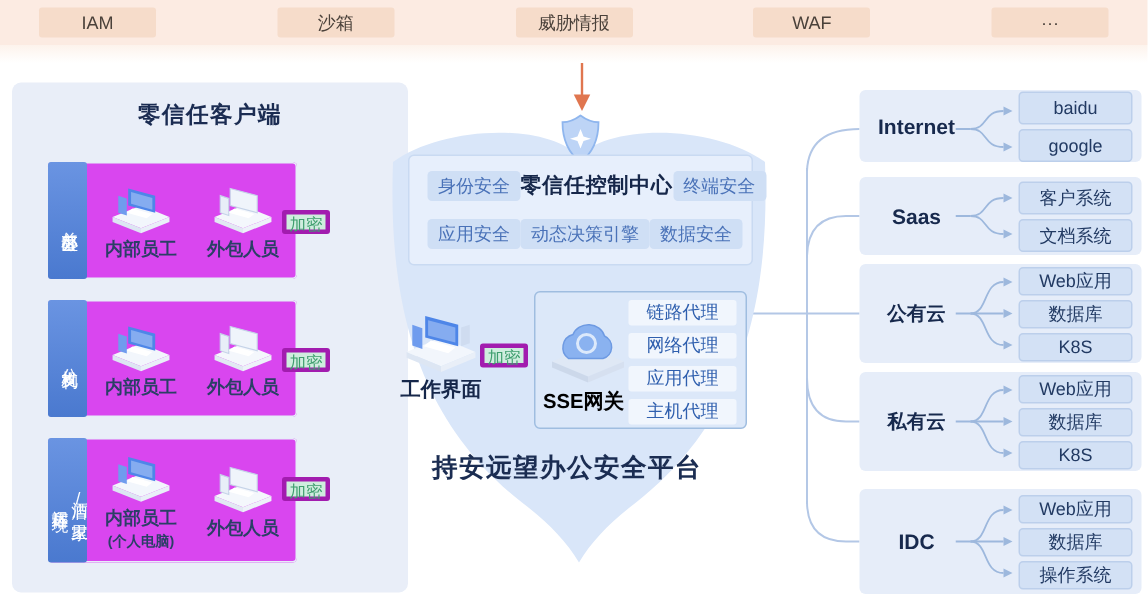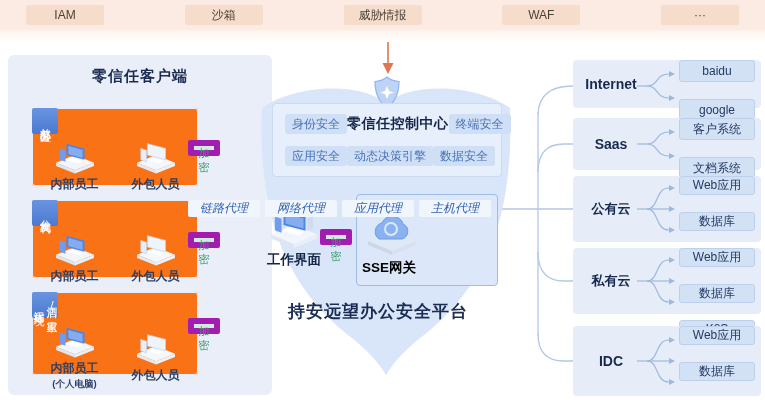--- a/index.html
+++ b/index.html
@@ -9,49 +9,49 @@
 
   
   .topbar { left:0; top:0; width:765px; height:30px; background:#fcebe2; display:flex; align-items:center; justify-content:space-between; padding:0 26px; z-index:4; }
   .topbar::after { content:""; position:absolute; left:0; top:30px; width:765px; height:12px; background:linear-gradient(#fdf3ec,#ffffff); }
   .topbar-item { background:#f6dcca; color:#4a413a; font-size:12px; line-height:20px; min-width:78px; text-align:center; border-radius:2px; }
   .topbar-item.highlight { background:transparent; color:#e0684a; font-weight:bold; font-size:12.5px; min-width:96px; }
 
   
   .client-panel { left:8px; top:55px; width:264px; height:340px; background:#e9eef8; border-radius:6px; z-index:2; }
   .client-title { left:0; top:12px; width:100%; text-align:center; font-size:15px; font-weight:bold; color:#1b2c52; letter-spacing:1px; }
-  .client-row { left:24px; width:166px; background:#f97316; border-radius:3px; display:flex; box-shadow:0 0 0 1px #e6edf8 inset;flex-direction:column; }
+  .client-row { left:24px; width:166px; background:#d946ef; border-radius:3px; display:flex; box-shadow:0 0 0 1px #e6edf8 inset; }
   .zone-label { width:26px; flex:0 0 26px; background:linear-gradient(#6a94e2,#4a79cf); border-radius:2px; color:#ffffff; font-size:11px; line-height:13px; letter-spacing:1px; display:flex; align-items:center; justify-content:center; writing-mode:vertical-rl; text-orientation:upright; white-space:pre-line; text-align:center; }
   .row-content { flex:1; display:flex; align-items:center; justify-content:space-around; padding:4px 2px; }
   .member { display:flex; flex-direction:column; align-items:center; }
   .member-label { font-size:12px; font-weight:600; color:#2b3f66; margin-top:2px; white-space:nowrap; }
   .member-sub { font-size:9.5px; font-weight:600; color:#2b3f66; margin-top:1px; white-space:nowrap; }
 
   
-  .encrypt-badge { width:32px; height:16px; background:#cfedde; border:6px solid #a21caf; border-radius:2px; color:#3f9e6e; font-size:11px; line-height:14px; text-align:center; z-index:5; }
+  .encrypt-badge { width:32px; height:16px; background:#cfedde; border:3px solid #a21caf; border-radius:2px; color:#3f9e6e; font-size:11px; line-height:14px; text-align:center; z-index:5; }
 
   
   .shield-svg { left:256px; top:78px; z-index:2; }
   .shield-icon { left:366px; top:72px; z-index:3; }
   .control-box { left:272px; top:103px; width:230px; height:74px; background:#e7effc; border:1px solid #c9daf2; border-radius:4px; z-index:3; padding:10px 12px; display:flex; flex-direction:column; justify-content:space-between; }
   .control-row { display:flex; justify-content:space-between; align-items:center; }
   .chip { background:#cfdff5; color:#4a72b8; font-size:12px; line-height:20px; height:20px; padding:0 7px; border-radius:3px; white-space:nowrap; }
   .control-title { font-size:14px; font-weight:bold; color:#16274a; letter-spacing:.5px; white-space:nowrap; }
   .work-group { left:258px; top:204px; width:72px; z-index:3; display:flex; flex-direction:column; align-items:center; }
   .work-label { font-size:13.5px; font-weight:bold; color:#16274a; margin-top:3px; white-space:nowrap; }
   .sse-box { left:356px; top:194px; width:142px; height:92px; background:#dce8f9; border:1px solid #9fbde0; border-radius:4px; z-index:3; }
   .sse-label { position:absolute; left:5px; top:64px; width:66px; text-align:left; font-size:13.5px; font-weight:bold; color:#000000; white-space:nowrap; }
-  .proxy-col { position:absolute; right:6px; top:5px; display:flex; flex-direction:row; gap:5px;font-style:italic; }
+  .proxy-col { position:absolute; right:6px; top:5px; display:flex; flex-direction:column; gap:5px; }
   .proxy-chip { width:72px; height:17px; background:#f1f6fd; border-radius:2px; color:#2f5fae; font-size:12px; line-height:17px; text-align:center; white-space:nowrap; }
   .platform-title { left:288px; top:300px; width:200px; text-align:left; font-size:17px; font-weight:bold; color:#1b2d52; letter-spacing:1px; z-index:3; white-space:nowrap; }
 
   
   .res-card { left:573px; width:188px; background:#e6edf9; border-radius:4px; z-index:2; }
   .res-label { position:absolute; left:8px; top:50%; transform:translateY(-50%); width:60px; text-align:center; font-size:13px; font-weight:bold; color:#17294d; white-space:nowrap; }
-  .res-items { position:absolute; right:6px; top:0; height:100%; display:flex; flex-direction:column; gap:17px;border-radius:21px; }
+  .res-items { position:absolute; right:6px; top:0; height:100%; display:flex; flex-direction:column; justify-content:center; gap:3px;border-radius:21px; }
   .res-item { width:76px; background:#d3e1f5; border:1px solid #bccfeb; border-radius:3px; color:#223a63; font-size:12px; text-align:center; white-space:nowrap; }
   .res-item.tall { height:22px; line-height:20px; }
   .res-item.short { height:19px; line-height:17px; }
   .bracket { position:absolute; left:64px; top:0; }
 
   .overlay { left:0; top:0; z-index:1; }
   svg { display:block; }
 </style>
 </head>
 <body>
@@ -323,14 +323,15 @@
         <path d="M 10,35 L 32,35"></path>
         <path d="M 10,35 C 22,35 18,56 32,56"></path>
     </g>
     <polygon points="32,11 32,17 38,14" fill="#9db8dd"></polygon>
       <polygon points="32,32 32,38 38,35" fill="#9db8dd"></polygon>
       <polygon points="32,53 32,59 38,56" fill="#9db8dd"></polygon>
   </svg>
   <div class="res-items">
     <div class="res-item short">Web应用</div>
     <div class="res-item short">数据库</div>
+    <div class="res-item short">操作系统</div>
   </div>
 </div>
 
 </body></html>

